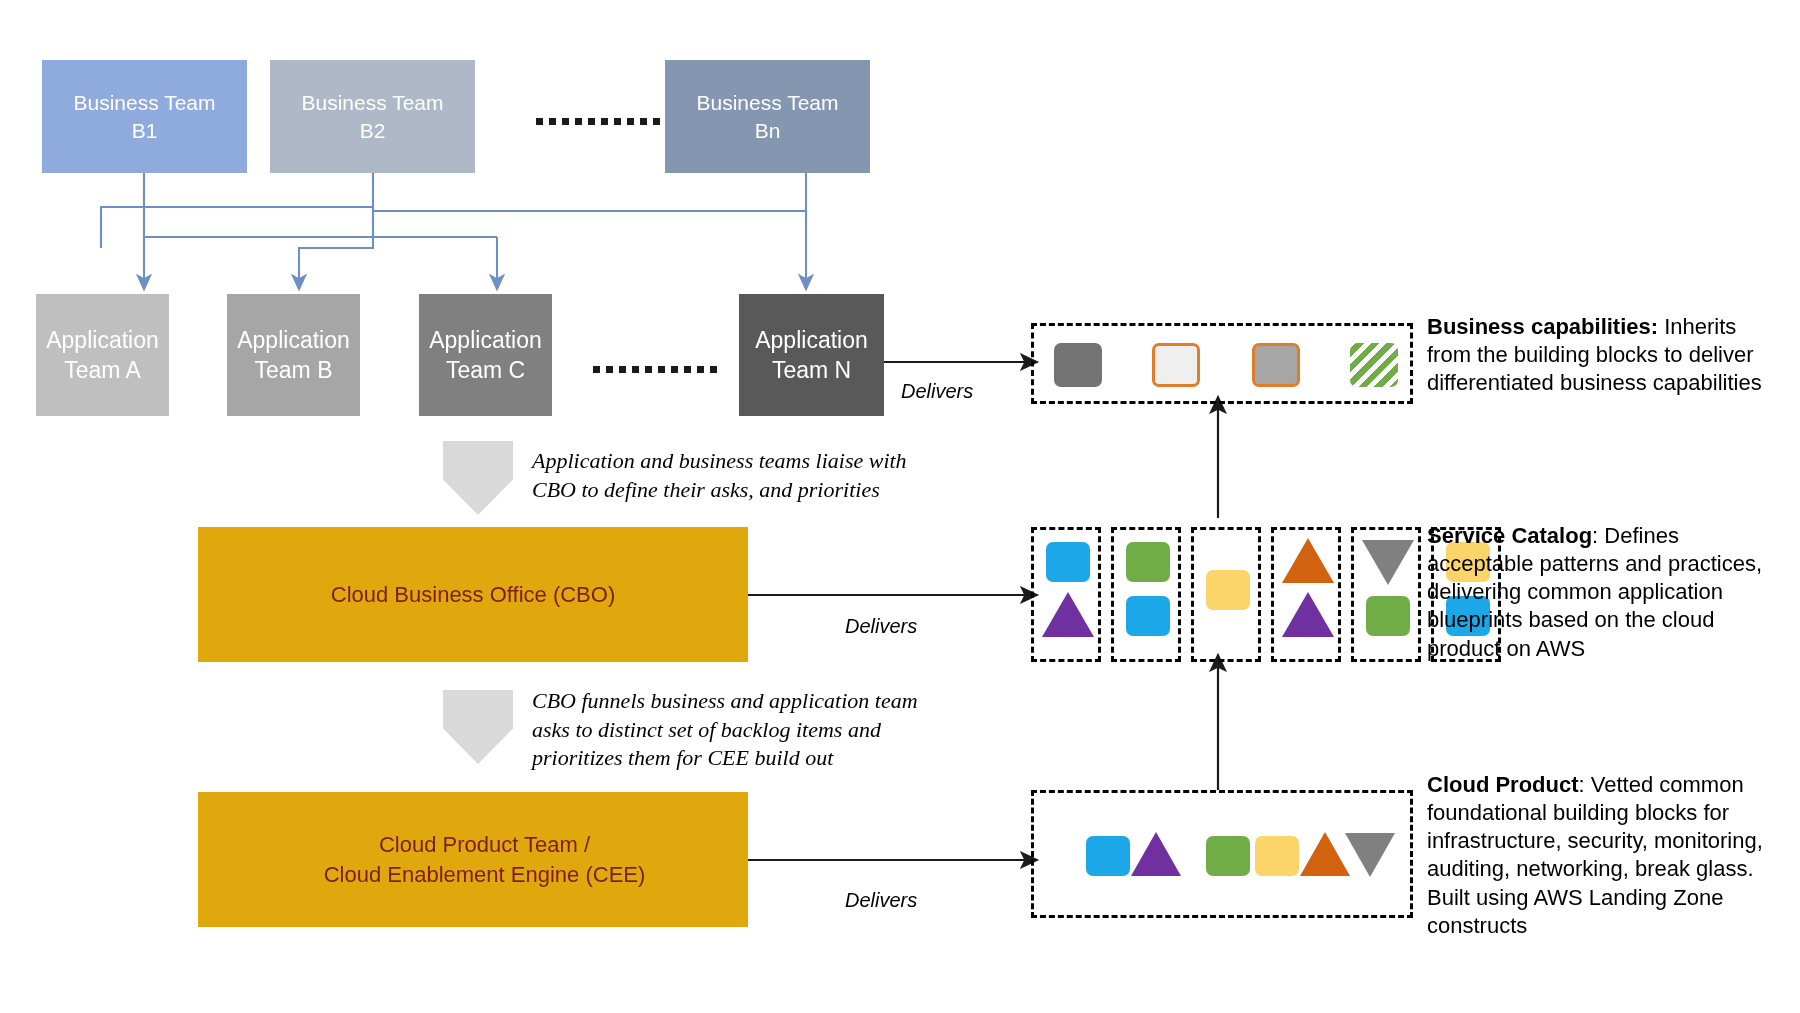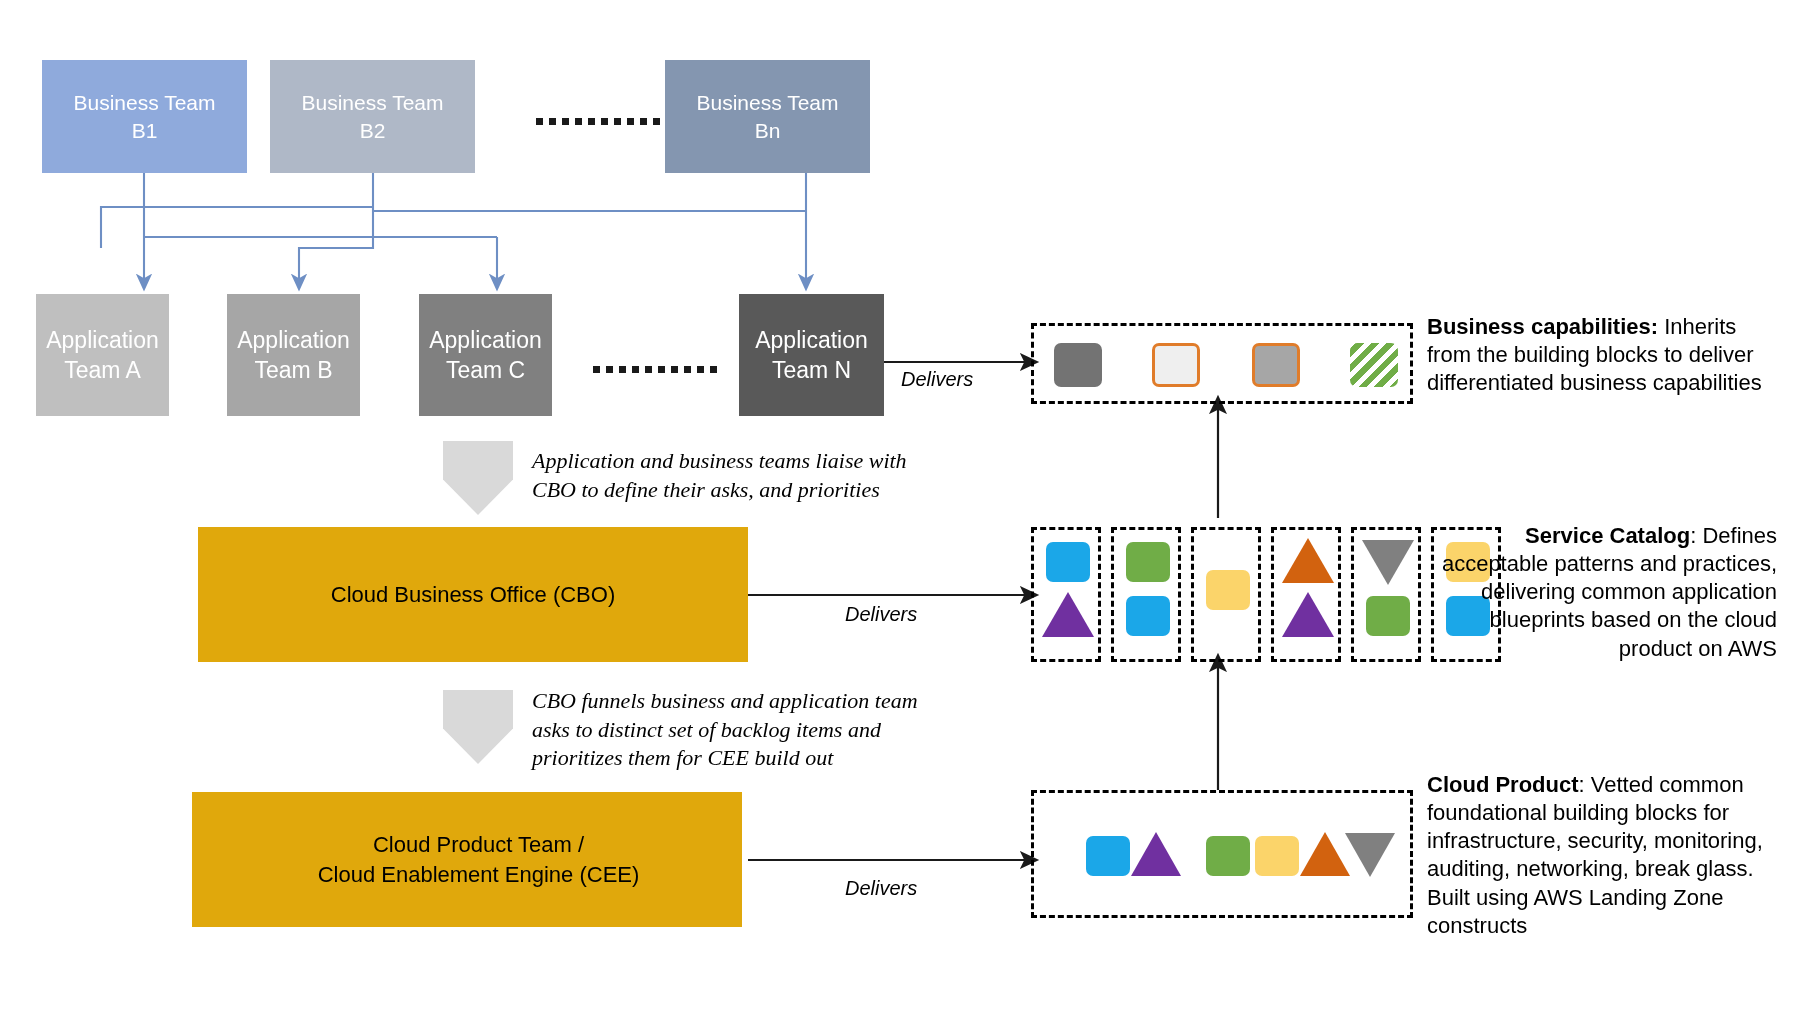--- a/index.html
+++ b/index.html
@@ -11,41 +11,41 @@
   .canvas{position:absolute;left:0;top:0;width:1800px;height:791px;}
   svg.wires{position:absolute;left:0;top:0;width:1800px;height:1013px;pointer-events:none;}
 
   
   .node{
     position:absolute;display:flex;align-items:center;justify-content:center;
     text-align:center;line-height:1.32;box-sizing:border-box;
   }
   .biz{color:#ffffff;font-size:21px;}
   .app{color:#ffffff;font-size:23px;}
-  .gold{color:#000000;font-size:22px;}
+  .gold{color:#7f1d1d;font-size:22px;}
 
   
   .dots{position:absolute;display:flex;gap:6px;align-items:center;}
   .dots i{display:block;width:7px;height:7px;background:#1a1a1a;}
 
   
   .callout{
     position:absolute;font-style:italic;font-size:22px;color:#000;
     line-height:1.30;font-family:Liberation Serif, serif;
   }
 
   
   .desc{
     position:absolute;font-size:22px;color:#000;line-height:1.28;
     font-family:"Liberation Sans",sans-serif;
   }
   .desc b{font-weight:bold;margin-top:20px;}
 
   
-  .delivers{position:absolute;font-style:italic;font-size:20px;color:#000;}
+  .delivers{position:absolute;font-style:italic;font-size:20px;color:#000;margin-top:12px;}
 
   
   .dash{position:absolute;border:3px dashed #000;box-sizing:border-box;background:transparent;}
 
   
   .sq{position:absolute;border-radius:7px;box-sizing:border-box;}
   .tri{position:absolute;width:0;height:0;}
 
   .pent{position:absolute;}
 </style>
@@ -194,21 +194,21 @@
     <div>asks to distinct set of backlog items and</div>
     <div>prioritizes them for CEE build out</div>
   </div>
 
   <div class="node gold" style="left:198px;top:527px;width:550px;height:135px;background:#E0A80C;">
     <div>
       <div>Cloud Business Office (CBO)</div>
     </div>
   </div>
 
-  <div class="node gold" style="left:192px;top:792px;width:550px;height:135px;background:#E0A80C;padding-left:23px;">
+  <div class="node gold" style="left:198px;top:792px;width:550px;height:135px;background:#E0A80C;padding-left:23px;">
     <div>
       <div>Cloud Product Team /</div>
       <div>Cloud Enablement Engine (CEE)</div>
     </div>
   </div>
 
   <div class="delivers" style="left:901px;top:368px;">Delivers</div>
   <div class="delivers" style="left:845px;top:603px;">Delivers</div>
   <div class="delivers" style="left:845px;top:877px;">Delivers</div>
 
@@ -255,21 +255,21 @@
     <div class="sq" style="left:172px;top:43px;width:44px;height:40px;background:#70AD47;"></div>
     <div class="sq" style="left:221px;top:43px;width:44px;height:40px;background:#FBD46A;"></div>
     <div class="tri" style="left:266px;top:39px;border-left:25px solid transparent;border-right:25px solid transparent;border-bottom:44px solid #D2620F;"></div>
     <div class="tri" style="left:311px;top:40px;border-left:25px solid transparent;border-right:25px solid transparent;border-top:44px solid #808080;"></div>
   </div>
 
   <div class="desc" style="left:1427px;top:313px;width:350px;">
     <b>Business capabilities:</b><span> Inherits from the building blocks to deliver differentiated business capabilities</span>
   </div>
 
-  <div class="desc" style="left:1427px;top:522px;width:350px;text-align:right;">
+  <div class="desc" style="left:1427px;top:522px;width:350px;">
     <b>Service Catalog</b><span>: Defines acceptable patterns and practices, delivering common application blueprints based on the cloud product on AWS</span>
   </div>
 
   <div class="desc" style="left:1427px;top:771px;width:352px;">
     <b>Cloud Product</b><span>: Vetted common foundational building blocks for infrastructure, security, monitoring, auditing, networking, break glass. Built using AWS Landing Zone constructs</span>
   </div>
 
 </div>
 
 </body></html>

